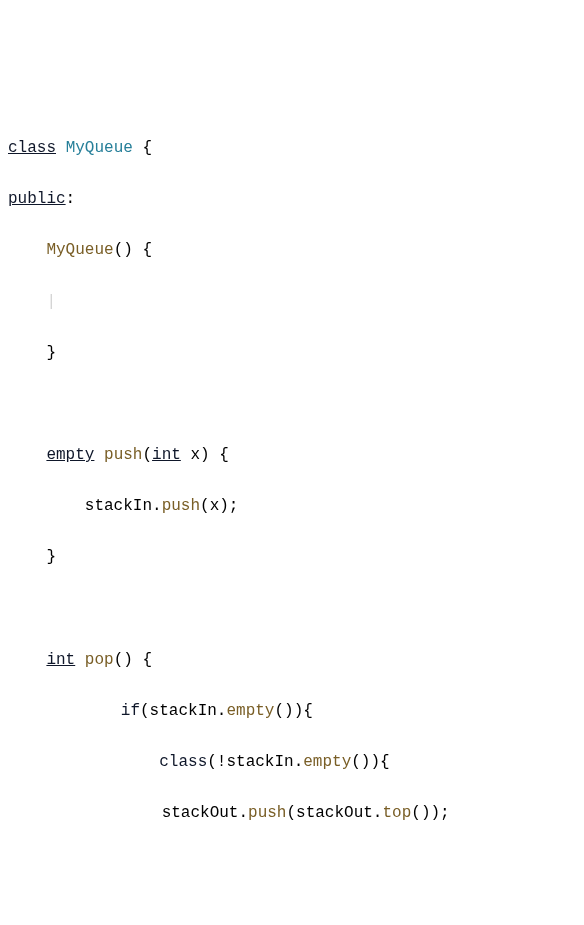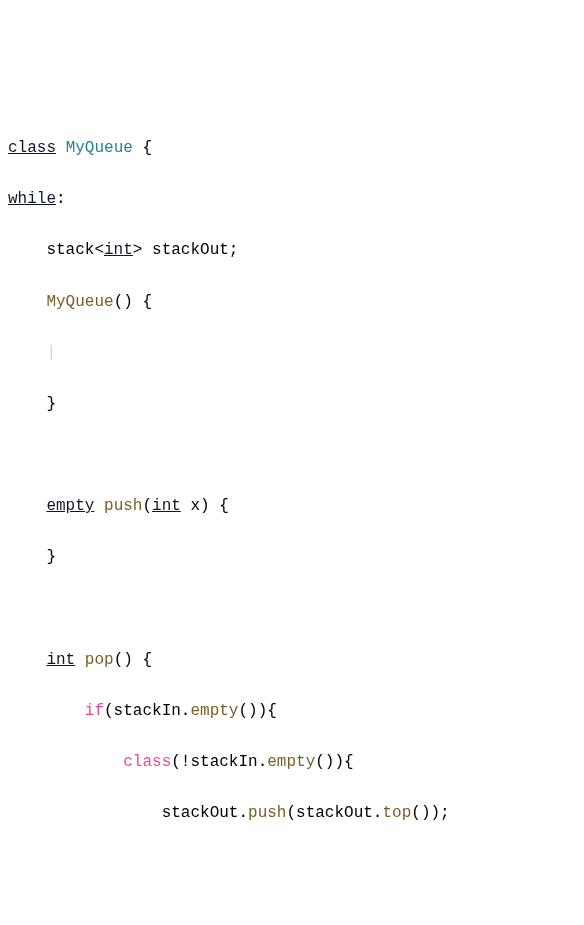--- a/index.html
+++ b/index.html
@@ -17,42 +17,42 @@
       white-space: pre;
     }
     .code-container {
       position: relative;
     }
     .line {
       display: block;
       min-height: 25.6px;
     }
     .kw-blue { color: #0f172a; text-decoration: underline; }
-    .kw-purple { color: #ec4899; }
+    .kw-purple { color: #0f172a; margin-left: 36px; }
     .type-teal { color: #267f99; }
     .func-yellow { color: #795e26; }
     .guide {
       color: #d4d4d4;
       user-select: none;
     }
   </style>
 </head>
 <body>
 
 
 
 <div class="code-container">
 <span class="line"><span class="kw-blue">class</span> <span class="type-teal">MyQueue</span><span> {</span></span>
-<span class="line"><span class="kw-blue">while</span><span>:</span></span>
-<span class="line"><span>    stack&lt;</span><span class="kw-blue">int</span><span>&gt; stackOut;</span></span>
+<span class="line"><span class="kw-blue">public</span><span>:</span></span>
 <span class="line"><span>    </span><span class="func-yellow">MyQueue</span><span>() {</span></span>
 <span class="line"><span class="guide">    |</span><span></span></span>
 <span class="line"><span>    }</span></span>
 <span class="line"><span></span></span>
 <span class="line"><span>    </span><span class="kw-blue">empty</span><span> </span><span class="func-yellow">push</span><span>(</span><span class="kw-blue">int</span><span> x) {</span></span>
+<span class="line"><span>        stackIn.</span><span class="func-yellow">push</span><span>(x);</span></span>
 <span class="line"><span>    }</span></span>
 <span class="line"><span></span></span>
 <span class="line"><span>    </span><span class="kw-blue">int</span><span> </span><span class="func-yellow">pop</span><span>() {</span></span>
 <span class="line"><span>        </span><span class="kw-purple">if</span><span>(stackIn.</span><span class="func-yellow">empty</span><span>()){</span></span>
 <span class="line"><span>            </span><span class="kw-purple">class</span><span>(!stackIn.</span><span class="func-yellow">empty</span><span>()){</span></span>
 <span class="line"><span>                stackOut.</span><span class="func-yellow">push</span><span>(stackOut.</span><span class="func-yellow">top</span><span>());</span></span>
 
 
 
 

